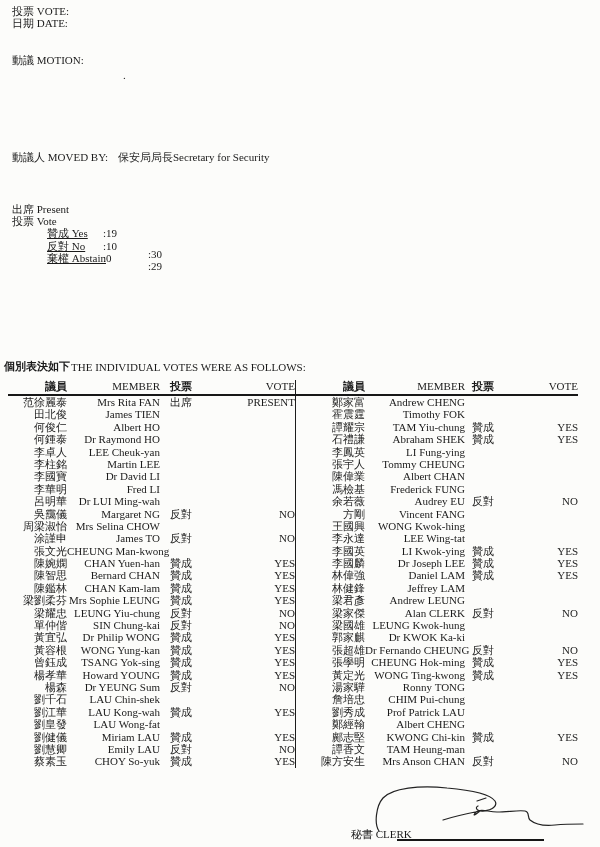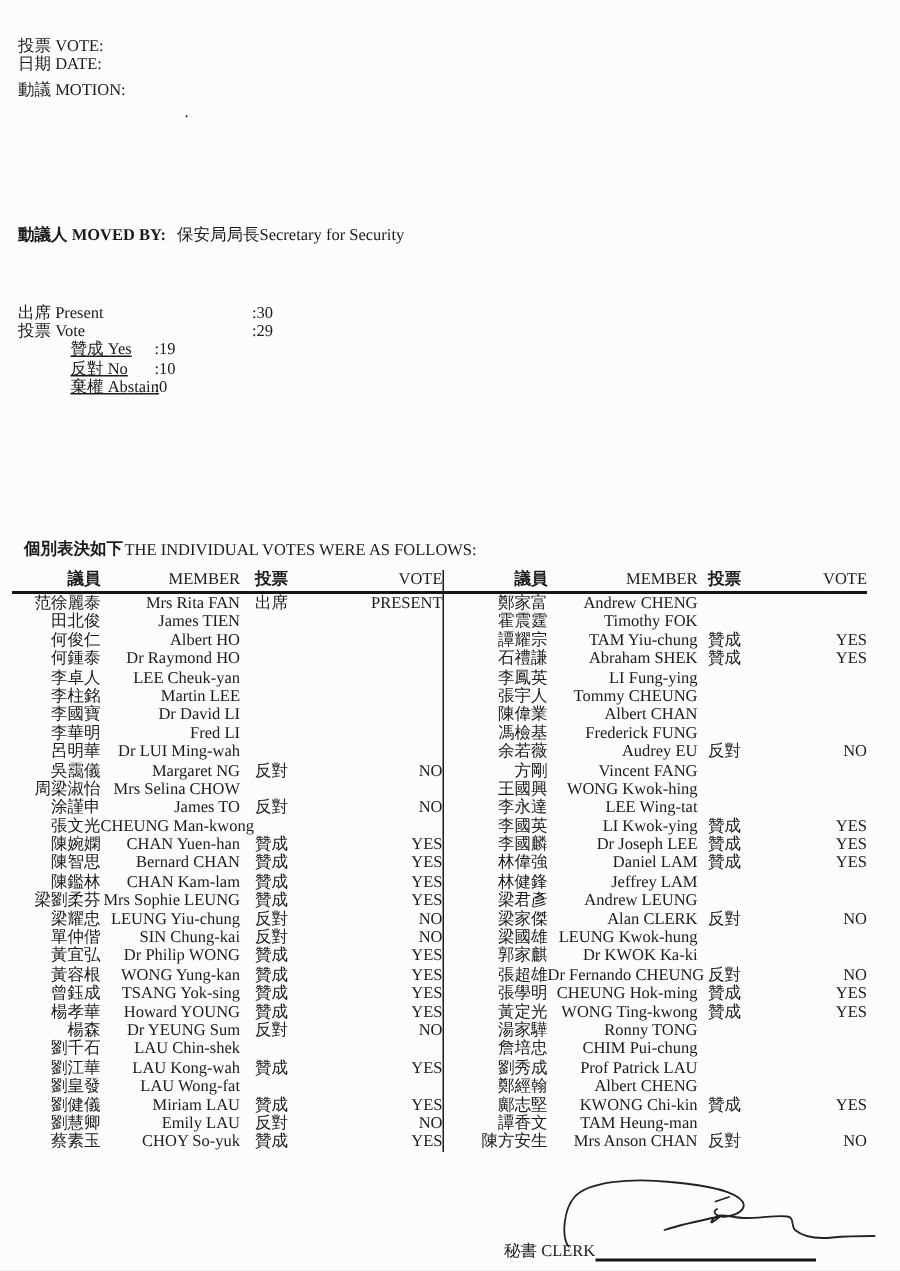--- a/index.html
+++ b/index.html
@@ -5,58 +5,58 @@
   html,body{margin:0;padding:0;background:#e8e8e6;}
   .page{
     position:relative;width:600px;height:847px;margin:0 auto;
     background:#fcfcfa;color:#1b1b1b;
     font-family:"Liberation Serif","DejaVu Serif",serif;
     font-size:11px;line-height:12.4px;overflow:hidden;
   }
   
   .info-block{position:absolute;top:5px;left:12px;width:560px;}
   .info-row{display:flex;height:12.2px;line-height:12.2px;}
-  .info-row .lbl{width:111px;flex:0 0 111px;margin-top:20px;}
+  .info-row .lbl{width:111px;flex:0 0 111px;}
   .info-row .val{flex:1;}
   
   .motion-row{position:absolute;top:54px;left:12px;width:586px;display:flex;}
   .motion-row .lbl{width:111px;flex:0 0 111px;}
   .motion-row .val{flex:1;white-space:nowrap;letter-spacing:-0.2px;}
   .motion-mark{position:absolute;top:69px;left:123px;}
   
   .movedby-row{position:absolute;top:151px;left:12px;width:560px;display:flex;}
-  .movedby-row .lbl{width:106px;flex:0 0 106px;font-weight:bold;}
+  .movedby-row .lbl{width:106px;flex:0 0 106px;}
   
   .summary-block{position:absolute;top:203px;left:12px;width:420px;}
   .srow{position:relative;height:12.2px;line-height:12.2px;}
   .srow .slabel.sub{margin-left:35px;text-decoration:underline;}
   .srow .svalue{position:absolute;top:0;}
-  .srow .svalue.main{left:156px;}
+  .srow .svalue.main{left:136px;margin-top:45px;}
   .srow .svalue.sub{left:91px;}
   
-  .follows-heading{position:absolute;top:360px;left:16px;width:570px;height:13px;}
+  .follows-heading{position:absolute;top:360px;left:4px;width:570px;height:13px;}
   .follows-heading .zh{position:absolute;left:0;top:0;font-weight:bold;}
   .follows-heading .en{position:absolute;left:67px;top:1px;}
   
   .votes-tables{position:absolute;top:380px;left:8px;width:570px;display:flex;align-items:flex-start;}
   .header-rule{position:absolute;top:14px;left:0;width:570px;height:2px;background:#171717;}
   .vtable{font-size:11px;text-align:right;}
   .vtable.left{width:287px;}
   .vtable.right{width:278px;border-left:1px solid #1b1b1b;padding-left:4px;}
   .vhead,.vbody{display:grid;}
   .vtable.left .vhead,.vtable.left .vbody{grid-template-columns:59px 93px 32px 1fr;}
   .vtable.right .vhead,.vtable.right .vbody{grid-template-columns:65px 100px 29px 1fr;}
   .vhead{height:16px;line-height:13px;}
   .vhead .hc.cjk{font-weight:bold;}
   .vbody{grid-auto-rows:12.4px;}
   .trow{display:contents;}
   .cell{height:12.4px;line-height:12.4px;white-space:nowrap;}
   
   .signature{position:absolute;left:370px;top:786px;}
-  .clerk-label{position:absolute;left:336px;top:828px;}
+  .clerk-label{position:absolute;left:351px;top:828px;}
   .clerk-line{position:absolute;left:397px;top:839px;width:147px;height:2px;background:#161616;}
 </style>
 </head>
 <body>
 
 <div class="page">
 
   <div class="info-block">
     <div class="info-row">
       <span class="lbl">投票 VOTE:</span>

